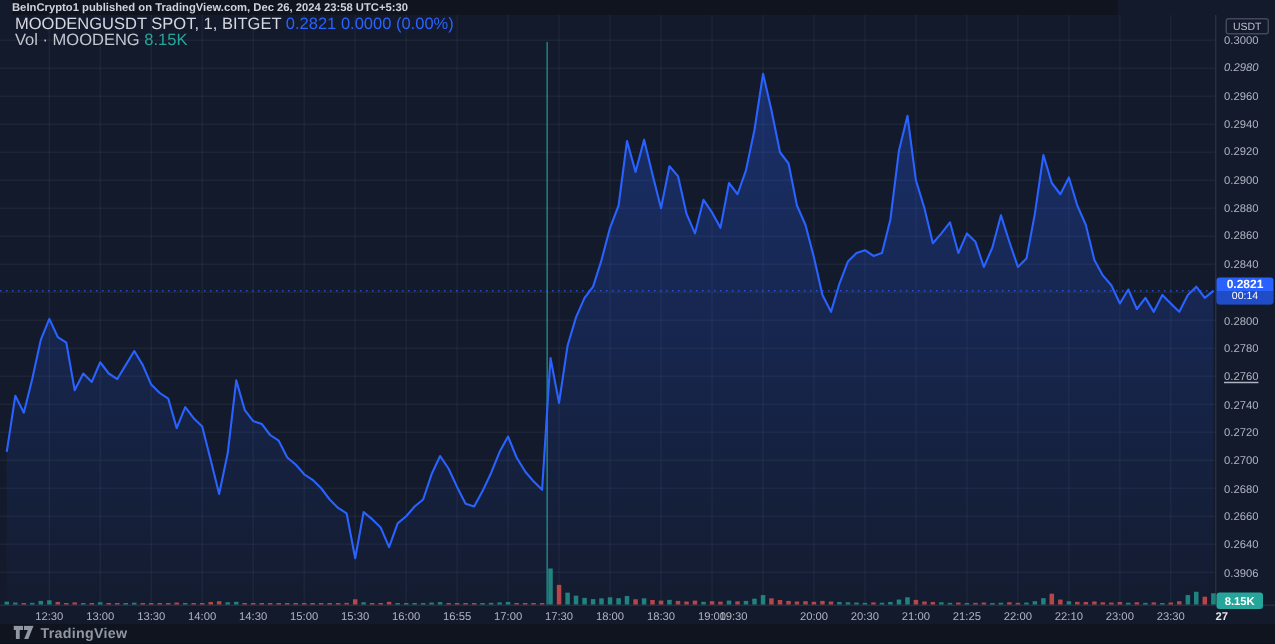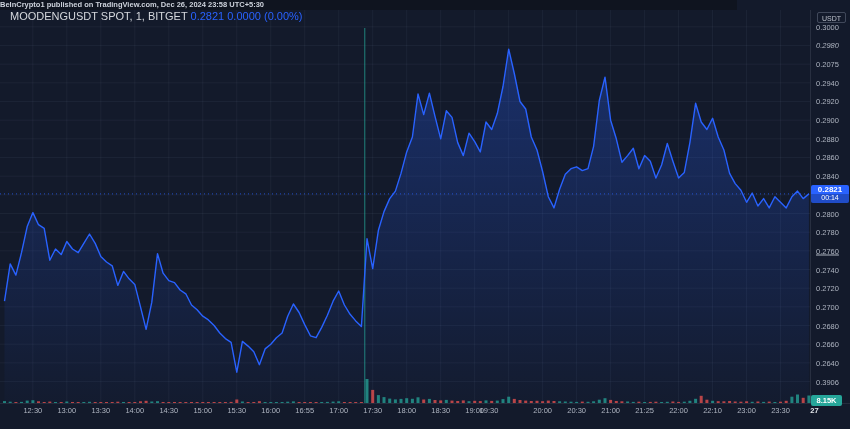--- a/index.html
+++ b/index.html
@@ -1,17 +1,17 @@
 <!DOCTYPE html>
 <html><head>
 <meta charset="utf-8">
 <style>
   html,body{margin:0;padding:0;background:#0c0f18;}
   .root{position:relative;width:850px;height:429px;background:#131a2b;font-family:"Liberation Sans",sans-serif;overflow:hidden;}
-  .attribution{position:absolute;top:0;left:0;width:737px;height:10px;background:#0f141f;color:#cdd2db;font-size:7.5px;font-weight:bold;line-height:10px;padding-left:0;box-sizing:border-box;white-space:nowrap;z-index:6;}
+  .attribution{position:absolute;top:0;left:8px;width:737px;height:10px;background:#0f141f;color:#cdd2db;font-size:7.5px;font-weight:bold;line-height:10px;padding-left:0;box-sizing:border-box;white-space:nowrap;z-index:6;}
   #chart-svg{position:absolute;left:0;top:0;z-index:1;}
   .legend{position:absolute;left:10px;top:12px;z-index:5;font-size:11px;line-height:9.5px;white-space:nowrap;}
   .legend-row{margin-bottom:1px;}
   .sym{color:#d5d8de;}
   .blue{color:#2962ff;}
   .teal{color:#26a69a;}
   .dim{color:#c2c7d0;}
   .axis-panel{position:absolute;left:810px;top:10px;width:40px;height:393px;border-left:1px solid rgba(170,180,200,0.14);box-sizing:border-box;z-index:2;}
   .ptick{position:absolute;left:5px;font-size:7.5px;color:#aeb4c0;transform:translateY(-50%);white-space:nowrap;}
   .currency-btn{position:absolute;left:817px;top:12px;width:29px;height:11px;line-height:11px;text-align:center;font-size:7px;color:#bcc1cb;border:1px solid rgba(170,180,200,0.3);border-radius:2px;z-index:6;box-sizing:border-box;}
@@ -237,26 +237,30 @@
       <path d="M4.5,301.2L10.2,263.9L15.9,275.1L21.5,252.7L27.2,226.6L32.9,212.6L38.5,224.7L44.2,228.4L49.8,260.2L55.5,249.0L61.2,254.6L66.8,241.5L72.5,249.0L78.2,252.7L83.8,243.4L89.5,234.0L95.2,243.4L100.8,256.4L106.5,262.0L112.2,265.8L117.8,285.4L123.5,271.4L129.1,278.8L134.8,284.4L140.5,306.9L146.1,329.3L151.8,302.2L157.5,253.6L163.1,273.2L168.8,280.7L174.5,282.6L180.1,290.0L185.8,293.8L191.5,305.0L197.1,309.7L202.8,316.2L208.4,319.9L214.1,325.5L219.8,333.0L225.4,338.6L231.1,342.3L236.8,372.2L242.4,341.4L248.1,346.1L253.8,351.7L259.4,364.7L265.1,348.9L270.8,344.2L276.4,337.7L282.1,333.0L287.7,316.2L293.4,304.0L299.1,312.5L304.7,324.6L310.4,335.8L316.1,337.7L321.7,327.4L327.4,315.3L333.1,301.2L338.7,291.0L344.4,305.0L350.1,314.3L355.7,320.9L361.4,326.5L367.0,238.7L372.7,268.6L378.4,230.3L384.0,211.6L389.7,198.6L395.4,191.1L401.0,173.4L406.7,151.9L412.4,137.0L418.0,94.0L423.7,114.6L429.4,93.1L435.0,116.4L440.7,138.8L446.3,110.8L452.0,117.4L457.7,142.6L463.3,155.6L469.0,133.2L474.7,141.6L480.3,151.9L486.0,122.0L491.7,129.5L497.3,113.6L503.0,86.5L508.7,49.2L514.3,73.5L520.0,101.5L525.7,109.0L531.3,137.0L537.0,150.0L542.6,171.5L548.3,196.7L554.0,207.9L559.6,189.2L565.3,174.3L571.0,168.7L576.6,166.8L582.3,170.6L588.0,168.7L593.6,146.3L599.3,100.5L605.0,77.2L610.6,120.2L616.3,138.8L621.9,162.2L627.6,155.6L633.3,148.2L638.9,168.7L644.6,155.6L650.3,161.2L655.9,178.0L661.6,165.0L667.3,143.5L672.9,161.2L678.6,178.0L684.3,172.4L689.9,142.6L695.6,103.3L701.2,122.0L706.9,129.5L712.6,118.3L718.2,137.0L723.9,150.0L729.6,173.4L735.2,183.6L740.9,190.2L746.6,202.3L752.2,193.0L757.9,206.0L763.6,198.6L769.2,207.9L774.9,196.7L780.5,202.3L786.2,207.9L791.9,196.7L797.5,191.1L803.2,198.6L808.9,193.9" fill="none" stroke="#2962ff" stroke-width="1.4" stroke-linejoin="round"></path>
     </svg>
 
   <div class="legend">
     <div class="legend-row">
       <span class="sym">MOODENGUSDT SPOT, 1, BITGET</span>
       <span class="blue">0.2821</span>
       <span class="blue">0.0000</span>
       <span class="blue">(0.00%)</span>
     </div>
+    <div class="legend-row">
+      <span class="dim">Vol · MOODENG</span>
+      <span class="teal">8.15K</span>
+    </div>
   </div>
 
   <div class="axis-panel" id="price-axis">
       <div class="ptick" style="top: 16.8029px;">0.3000</div>
       <div class="ptick" style="top: 35.4727px; font-style: italic;">0.2980</div>
-      <div class="ptick" style="top: 54.1425px;">0.2075</div>
+      <div class="ptick" style="top: 54.1425px;">0.2960</div>
       <div class="ptick" style="top: 72.8124px;">0.2940</div>
       <div class="ptick" style="top: 91.4822px;">0.2920</div>
       <div class="ptick" style="top: 110.152px;">0.2900</div>
       <div class="ptick" style="top: 128.822px;">0.2880</div>
       <div class="ptick" style="top: 147.492px;">0.2860</div>
       <div class="ptick" style="top: 166.162px;">0.2840</div>
       <div class="ptick" style="top: 184.831px;">0.2820</div>
       <div class="ptick" style="top: 203.501px;">0.2800</div>
       <div class="ptick" style="top: 222.171px;">0.2780</div>
       <div class="ptick" style="top: 240.841px; text-decoration: underline;">0.2760</div>
@@ -298,14 +302,21 @@
       <div class="ttick" style="left: 576.629px;">20:30</div>
       <div class="ttick" style="left: 610.615px;">21:00</div>
       <div class="ttick" style="left: 644.601px;">21:25</div>
       <div class="ttick" style="left: 678.587px;">22:00</div>
       <div class="ttick" style="left: 712.573px;">22:10</div>
       <div class="ttick" style="left: 746.559px;">23:00</div>
       <div class="ttick" style="left: 780.545px;">23:30</div>
       <div class="ttick bold" style="left: 814.531px;">27</div>
     </div>
 
+  <div class="bottom-bar">
+    <svg width="14" height="11" viewBox="0 0 22 17">
+      <path d="M0 0 H10 V4.5 H6.5 V14 H2.5 V4.5 H0 Z" fill="#9198a4"></path>
+      <path d="M11 0 H21 L15.5 14 H11.2 L15 4.5 H11 Z" fill="#9198a4"></path>
+    </svg>
+    <span class="tv-word">TradingView</span>
+  </div>
 
 </div>
 
 </body></html>

